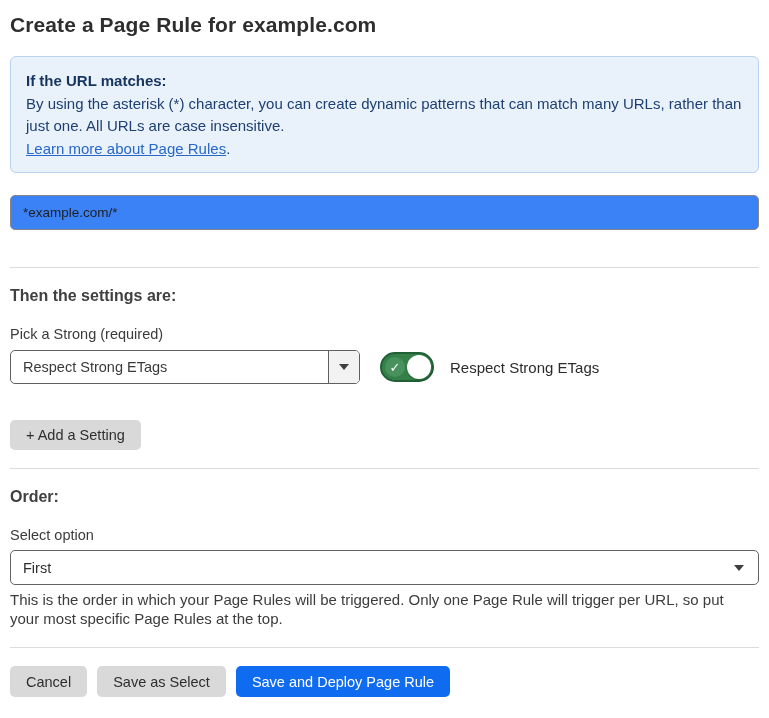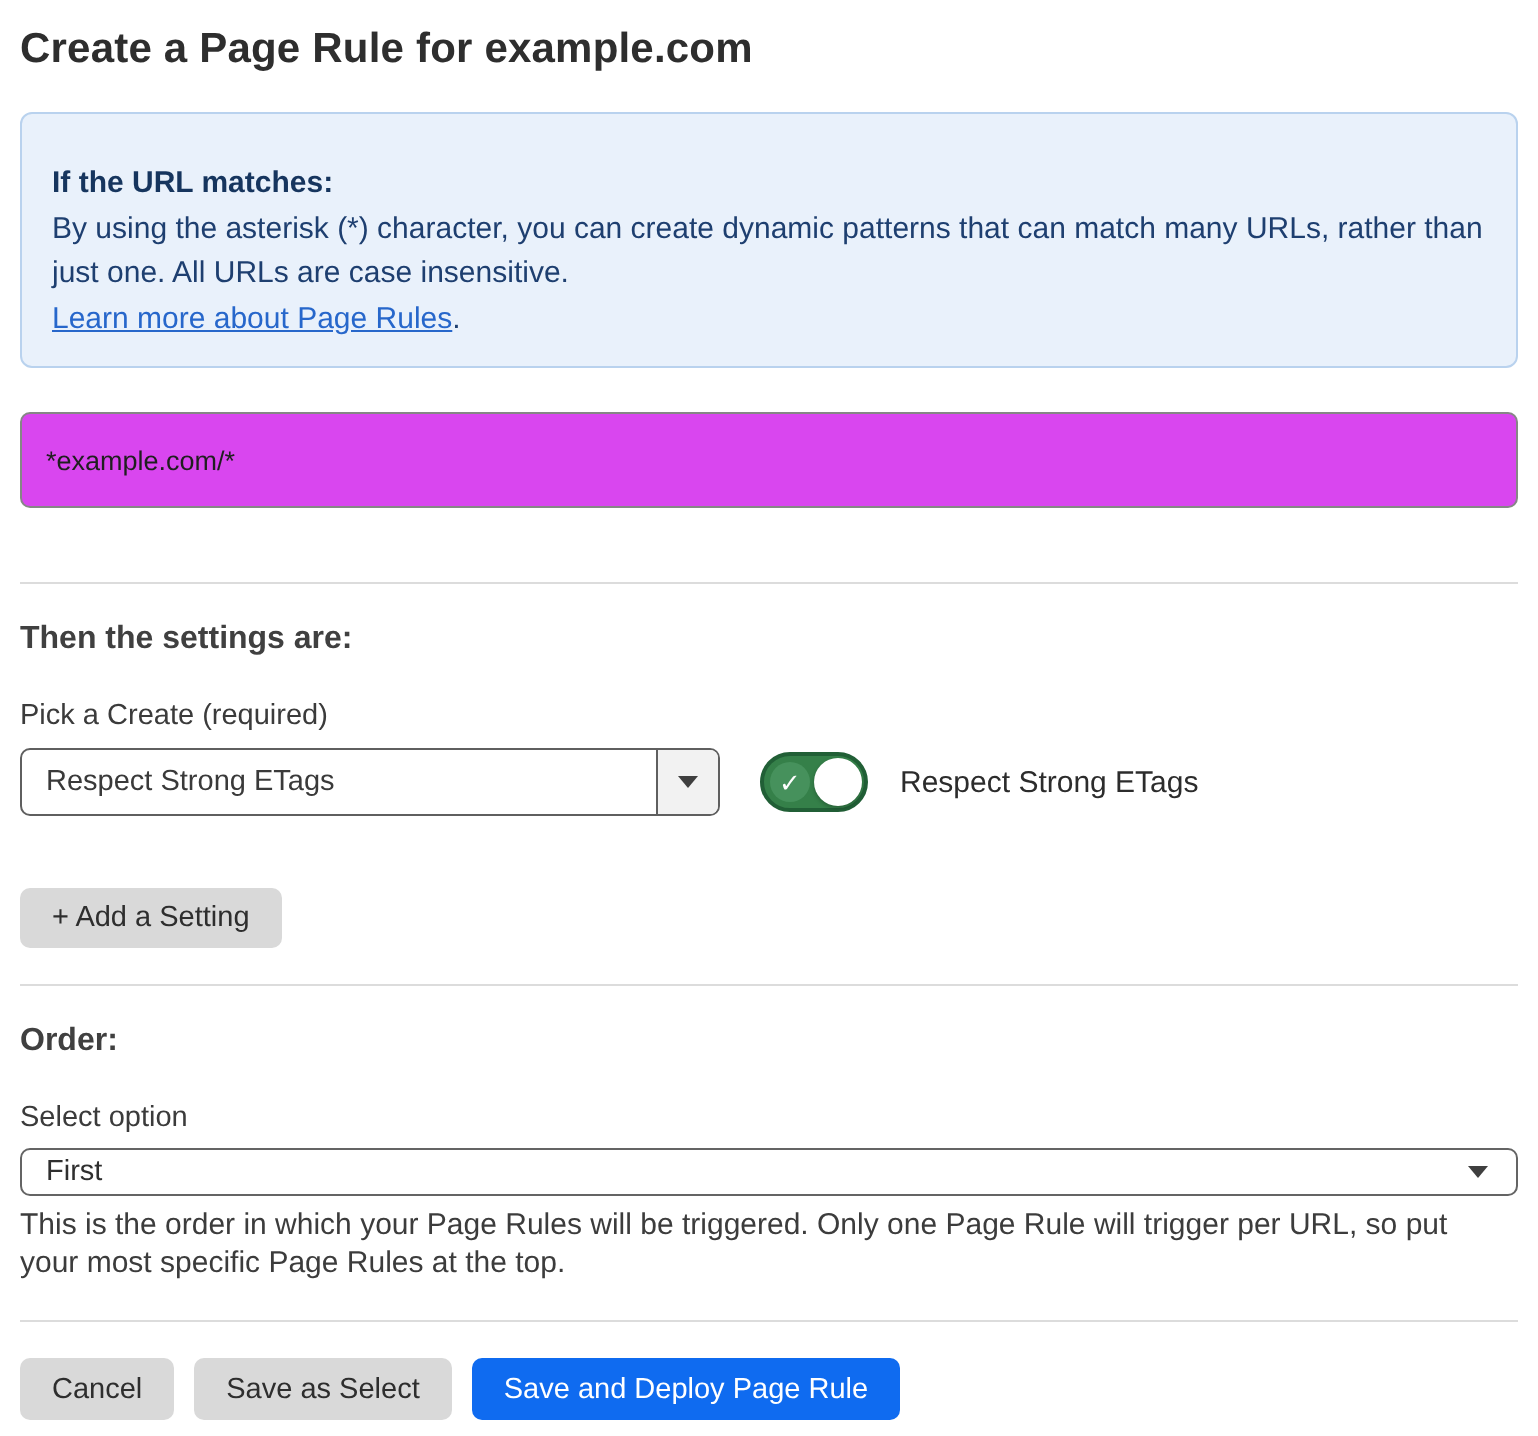--- a/index.html
+++ b/index.html
@@ -20,21 +20,21 @@
     font-weight: 700;
     color: #2e2e2e;
     letter-spacing: 0.1px;
   }
 
   
   .info-box {
     background: #e9f1fb;
     border: 1px solid #b9d2ee;
     border-radius: 6px;
-    padding: 24px 15px 12px;
+    padding: 13px 15px 12px;
     font-size: 15px;
     line-height: 1.5;
     color: #1e3f70;
   }
   .info-box .info-heading {
     font-weight: 700;
     color: #16355e;
     font-size: 15px;
     line-height: 1.5;
   }
@@ -48,22 +48,22 @@
   .field-label {
     display: block;
     font-size: 14.5px;
     color: #3b3b3b;
     margin-bottom: 7px;
   }
 
   .url-section { margin-top: 22px; }
   .url-input {
     width: 100%;
-    height: 48px;
-    background: #d946ef;
+    height: 35px;
+    background: #3b82f6;
     border: 1px solid #868686;
     border-radius: 5px;
     padding: 0 12px;
     font-size: 13.5px;
     color: #1f1f1f;
     font-family: "Liberation Sans", "DejaVu Sans", sans-serif;
     outline: none;
   }
 
   .divider {
@@ -186,21 +186,21 @@
   .btn-gray { background: #d9d9d9; color: #2e2e2e; }
   .btn-blue { background: #0f6bf0; color: #ffffff; }
 
   .add-setting-btn { margin-top: 36px; height: 30px; }
 
   
   .order-label { margin-top: 21px; }
   .order-select {
     margin-top: 1px;
     width: 100%;
-    height: 24px;
+    height: 35px;
     background: #ffffff;
     border: 1px solid #646464;
     border-radius: 5px;
     display: flex;
     align-items: center;
     padding: 0 14px 0 12px;
     cursor: pointer;
   }
   .order-select .select-value {
     flex: 1;
@@ -235,21 +235,21 @@
 </div>
 
 <div class="url-section">
   <input class="url-input" type="text" value="*example.com/*" style="">
 </div>
 
 <hr class="divider divider-1">
 
 <h2 class="section-heading">Then the settings are:</h2>
 
-<label class="field-label picker-label">Pick a Create (required)</label>
+<label class="field-label picker-label">Pick a Strong (required)</label>
 
 <div class="setting-row">
   <div class="setting-select">
     <span class="select-value">Respect Strong ETags</span>
     <span class="select-arrow-box">
       <span class="caret-down"></span>
     </span>
   </div>
   <div class="toggle-wrap">
     <div class="toggle" aria-checked="true" role="switch">

